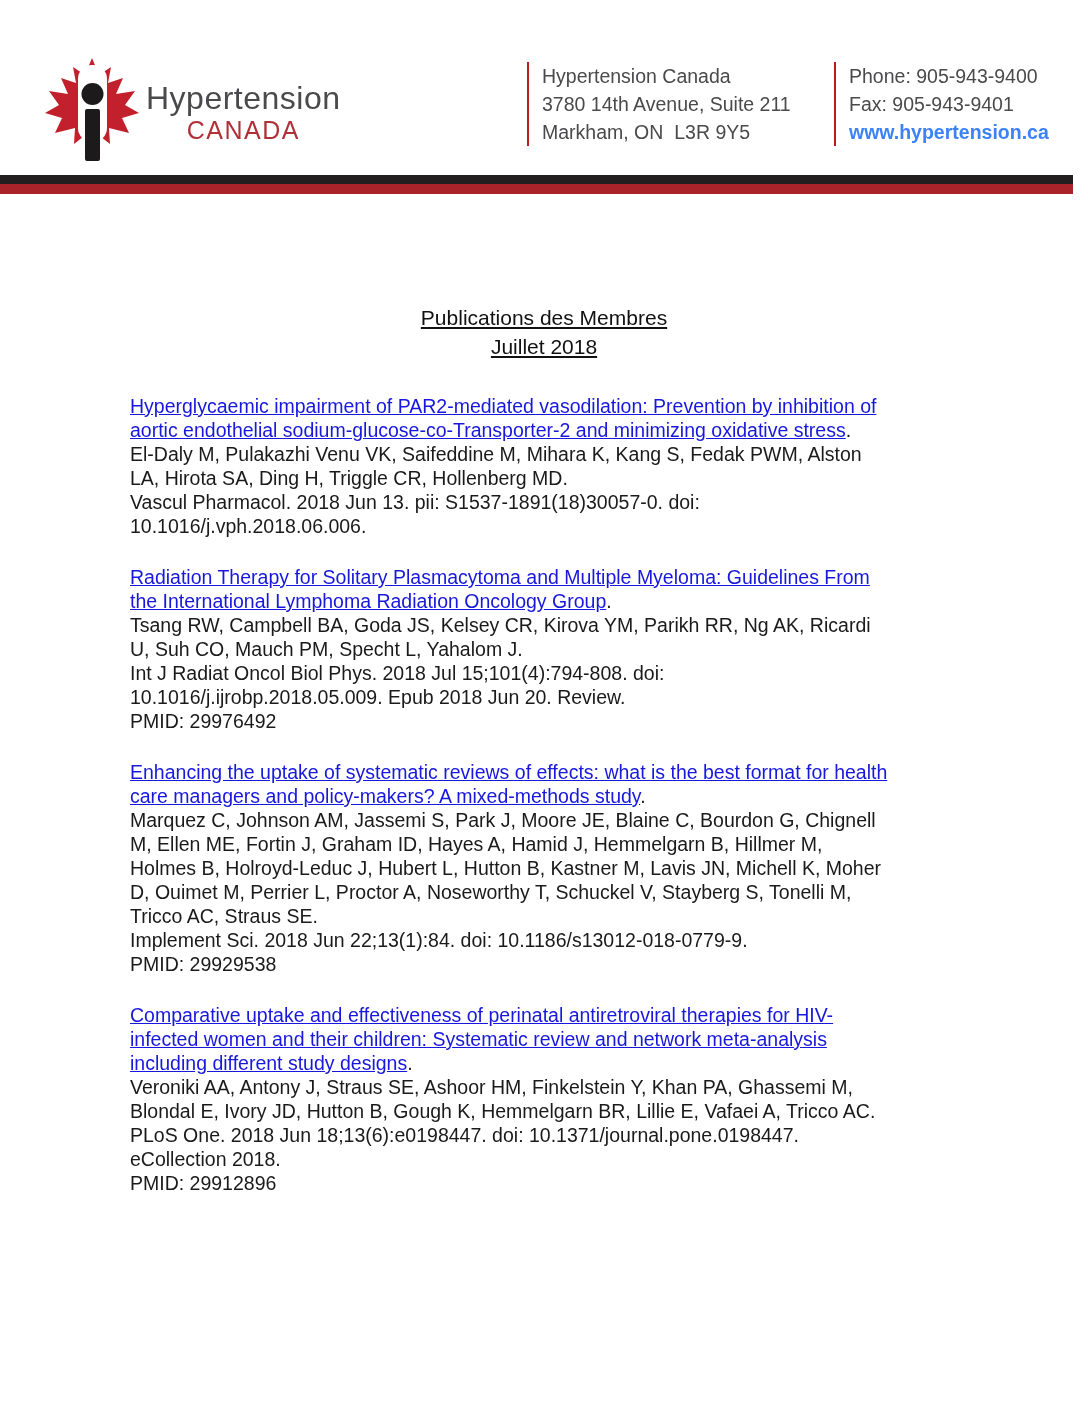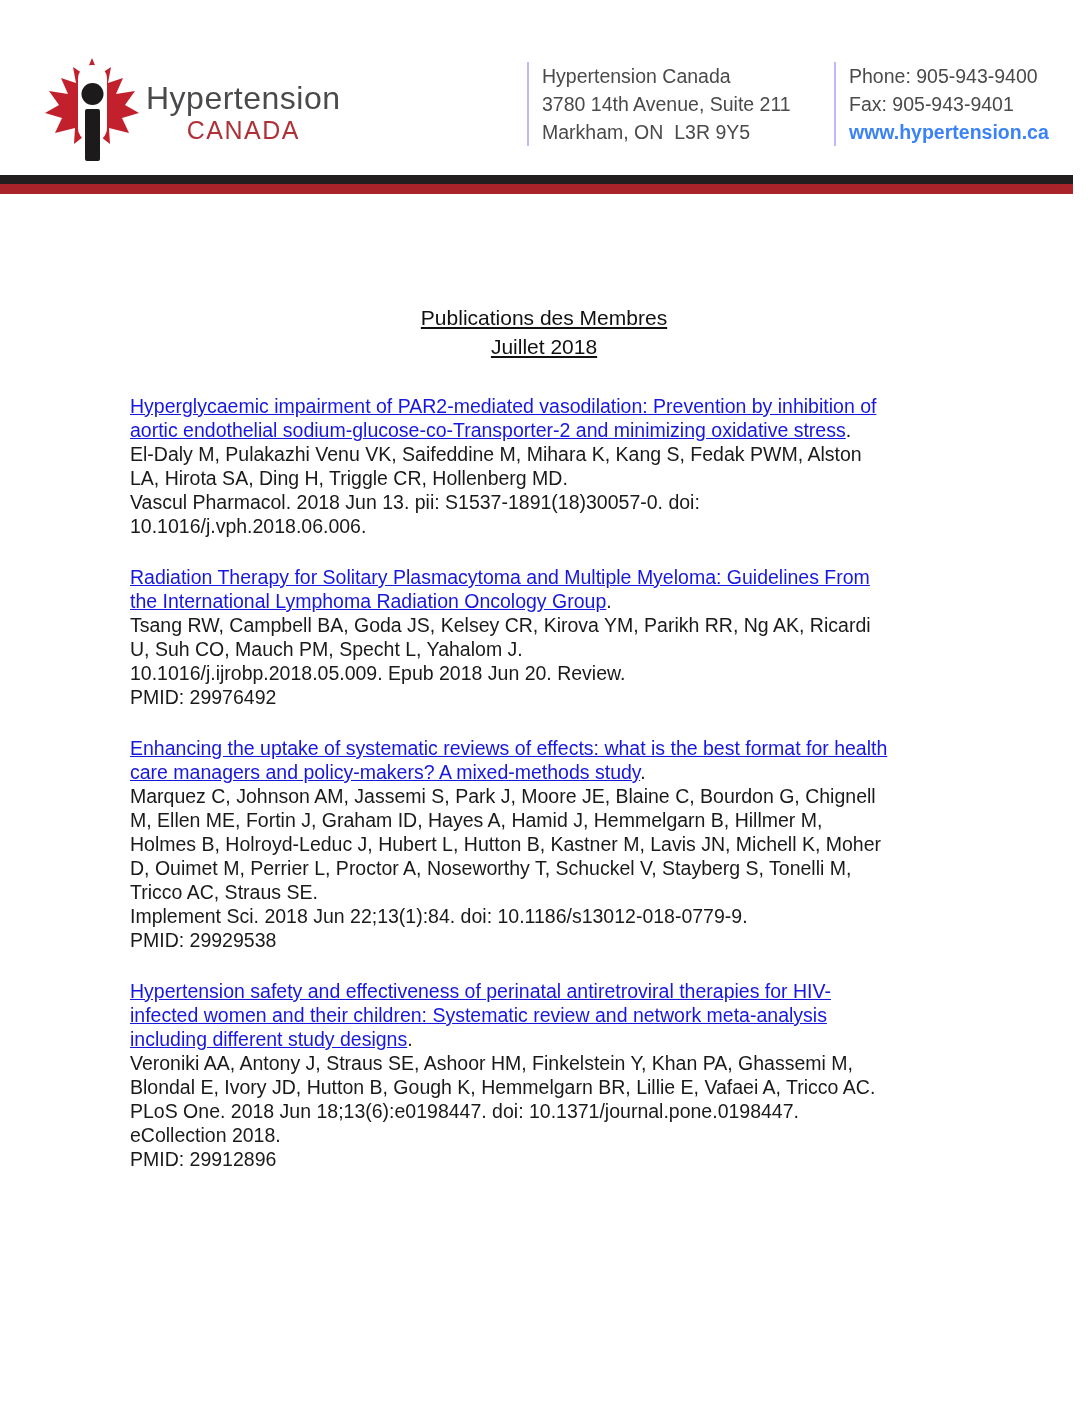--- a/index.html
+++ b/index.html
@@ -8,21 +8,21 @@
     width:1088px; height:1408px; position:relative;
     font-family:"Liberation Sans", sans-serif; color:#1a1a1a;
     overflow:hidden;
   }
   
   .logo-svg { position:absolute; left:42px; top:56px; }
   .logo-words { position:absolute; left:146px; top:82px; line-height:1; }
   .logo-title { font-size:32px; color:#4a4a4c; letter-spacing:0.5px; }
   .logo-subtitle { font-size:25px; color:#b03038; letter-spacing:1.5px; margin-top:4px;text-align:center; }
   .hcol { position:absolute; top:62px; font-size:19.5px; line-height:28px; color:#4a4a4c; }
-  .hcol .vrule-pad { border-left:2px solid #c4b5fd; padding-left:13px; }
+  .hcol .vrule-pad { border-left:2px solid #b91c1c; padding-left:13px; }
   .hline { white-space:pre-wrap; }
   .website { font-weight:bold; color:#3b82f6; }
   .addr-col { left:527px; }
   .contact-col { left:797px;padding-left:37px; }
   .bar { position:absolute; left:0; width:1073px; }
   .bar-black { top:175px; height:9px; background:#221e1f; }
   .bar-red   { top:184px; height:10px; background:var(--bar-red,#a8232a); }
   
   .doc-title { position:absolute; top:303px; left:0; width:100%; text-align:center;
                font-size:21px; line-height:29px; color:#111; }
@@ -82,36 +82,37 @@
       <div class="pub-line">El-Daly M, Pulakazhi Venu VK, Saifeddine M, Mihara K, Kang S, Fedak PWM, Alston</div>
       <div class="pub-line">LA, Hirota SA, Ding H, Triggle CR, Hollenberg MD.</div>
       <div class="pub-line">Vascul Pharmacol. 2018 Jun 13. pii: S1537-1891(18)30057-0. doi:</div>
       <div class="pub-line">10.1016/j.vph.2018.06.006.</div>
     </div>
     <div class="pub">
       <div class="pub-line"><a class="pub-link">Radiation Therapy for Solitary Plasmacytoma and Multiple Myeloma: Guidelines From</a></div>
       <div class="pub-line"><a class="pub-link">the International Lymphoma Radiation Oncology Group</a><span class="suffix">.</span></div>
       <div class="pub-line">Tsang RW, Campbell BA, Goda JS, Kelsey CR, Kirova YM, Parikh RR, Ng AK, Ricardi</div>
       <div class="pub-line">U, Suh CO, Mauch PM, Specht L, Yahalom J.</div>
+      <div class="pub-line">Int J Radiat Oncol Biol Phys. 2018 Jul 15;101(4):794-808. doi:</div>
       <div class="pub-line">10.1016/j.ijrobp.2018.05.009. Epub 2018 Jun 20. Review.</div>
       <div class="pub-line">PMID: 29976492</div>
     </div>
     <div class="pub">
       <div class="pub-line"><a class="pub-link">Enhancing the uptake of systematic reviews of effects: what is the best format for health</a></div>
       <div class="pub-line"><a class="pub-link">care managers and policy-makers? A mixed-methods study</a><span class="suffix">.</span></div>
       <div class="pub-line">Marquez C, Johnson AM, Jassemi S, Park J, Moore JE, Blaine C, Bourdon G, Chignell</div>
       <div class="pub-line">M, Ellen ME, Fortin J, Graham ID, Hayes A, Hamid J, Hemmelgarn B, Hillmer M,</div>
       <div class="pub-line">Holmes B, Holroyd-Leduc J, Hubert L, Hutton B, Kastner M, Lavis JN, Michell K, Moher</div>
       <div class="pub-line">D, Ouimet M, Perrier L, Proctor A, Noseworthy T, Schuckel V, Stayberg S, Tonelli M,</div>
       <div class="pub-line">Tricco AC, Straus SE.</div>
       <div class="pub-line">Implement Sci. 2018 Jun 22;13(1):84. doi: 10.1186/s13012-018-0779-9.</div>
       <div class="pub-line">PMID: 29929538</div>
     </div>
     <div class="pub">
-      <div class="pub-line"><a class="pub-link">Hypertension safety and effectiveness of perinatal antiretroviral therapies for HIV-</a></div>
+      <div class="pub-line"><a class="pub-link">Comparative uptake and effectiveness of perinatal antiretroviral therapies for HIV-</a></div>
       <div class="pub-line"><a class="pub-link">infected women and their children: Systematic review and network meta-analysis</a></div>
       <div class="pub-line"><a class="pub-link">including different study designs</a><span class="suffix">.</span></div>
       <div class="pub-line">Veroniki AA, Antony J, Straus SE, Ashoor HM, Finkelstein Y, Khan PA, Ghassemi M,</div>
       <div class="pub-line">Blondal E, Ivory JD, Hutton B, Gough K, Hemmelgarn BR, Lillie E, Vafaei A, Tricco AC.</div>
       <div class="pub-line">PLoS One. 2018 Jun 18;13(6):e0198447. doi: 10.1371/journal.pone.0198447.</div>
       <div class="pub-line">eCollection 2018.</div>
       <div class="pub-line">PMID: 29912896</div>
     </div>
   </div>
 

